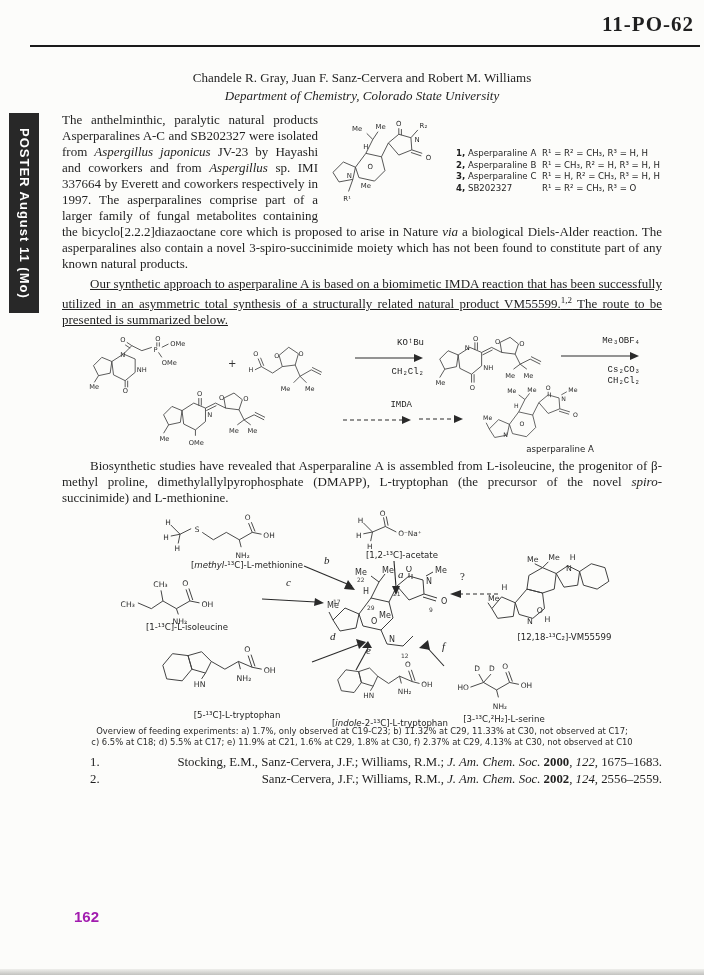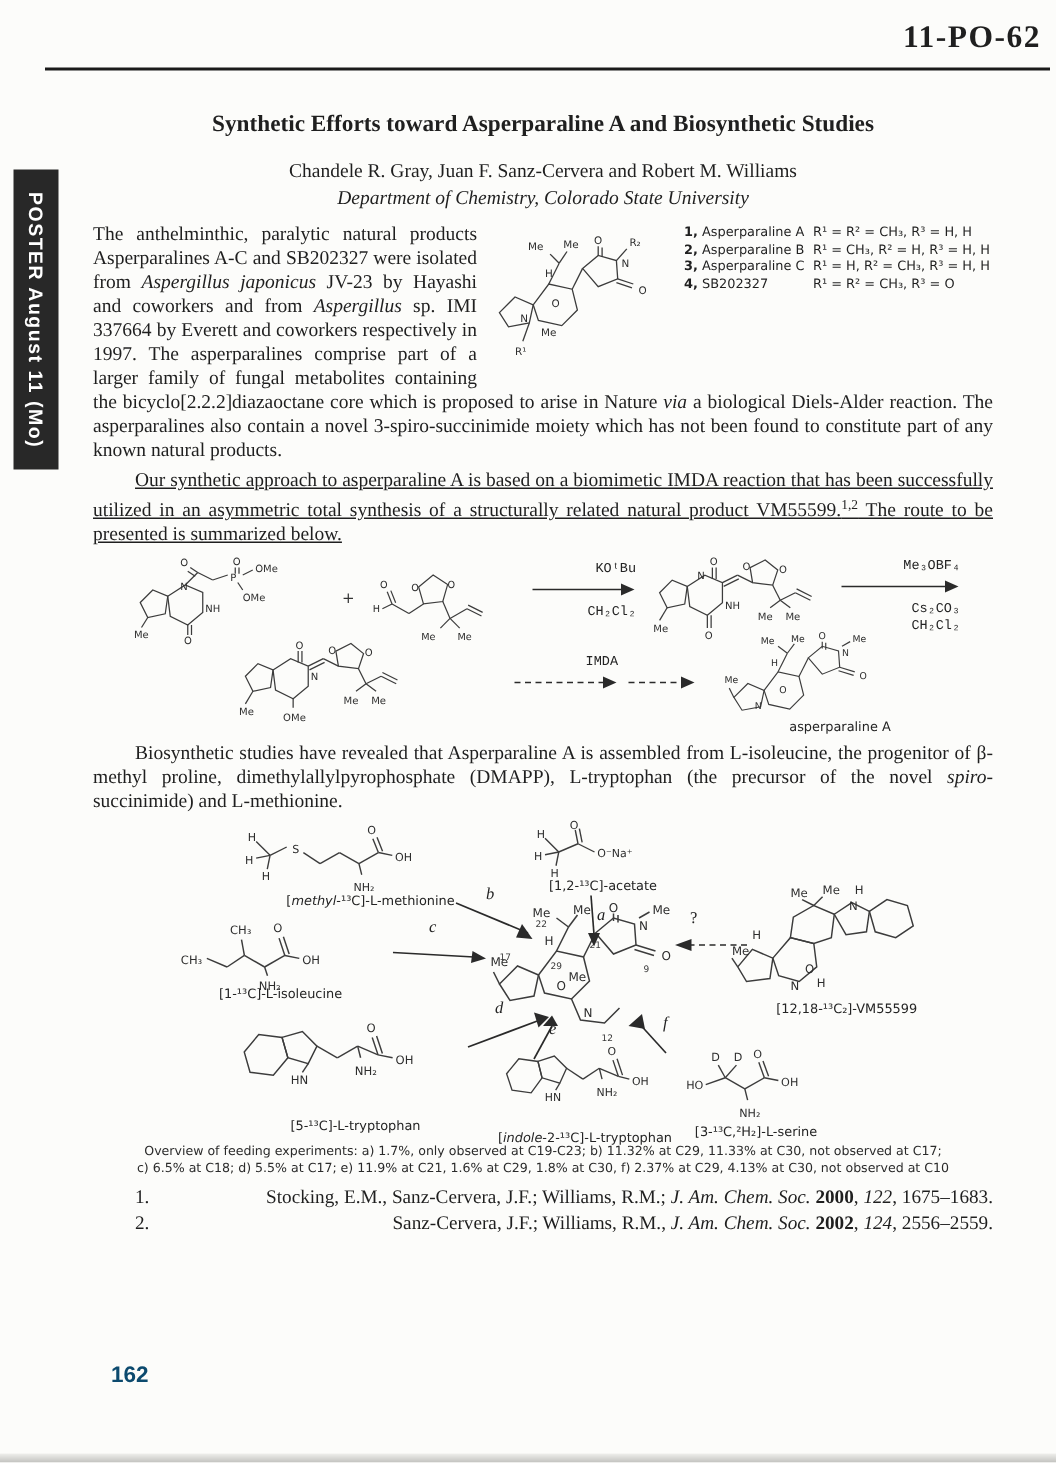--- a/index.html
+++ b/index.html
@@ -18,21 +18,21 @@
   .title{ text-align:center;font-weight:bold;font-size:15.5px;margin:4px 0 14px 0;}
   .authors{text-align:center;font-size:13px;margin:0 0 2px 0;}
   .affil{text-align:center;font-size:13px;font-style:italic;line-height:16px;}
   p.body{font-size:13px;line-height:16px;text-align:justify;margin:0;}
   p.body.indent{text-indent:28px;}
   .it{font-style:italic;}
   sup{font-size:9px;}
   
   .figureA{float:right;width:336px;height:98px;margin:2px 0 2px 8px;display:flex;}
   .figureA svg{flex:0 0 auto;}
-  .legend{font-family:"DejaVu Sans","Liberation Sans",sans-serif;font-size:8.6px;line-height:11.5px;}
+  .legend{margin-top:34px;font-family:"DejaVu Sans","Liberation Sans",sans-serif;font-size:8.6px;line-height:11.5px;}
   .legend-row{display:flex;}
   .legend-name{width:86px;}
   .legend-r{width:140px;}
   
   svg.struct text{font-family:"DejaVu Sans","Liberation Sans",sans-serif;font-size:8px;fill:#2d2d2d;}
   svg.struct text.num{font-size:6px;fill:#3b3b3b;}
   svg.struct line,svg.struct polygon.ring,svg.struct polyline{stroke:#3c3c3c;stroke-width:1;fill:none;}
   
   .scheme{position:relative;height:122px;margin-top:6px;clear:both;}
   .abs{position:absolute;}
@@ -48,38 +48,37 @@
   .arrow-letter{position:absolute;font-size:11px;font-style:italic;font-family:"Liberation Serif",serif;color:#222;}
   
   .fig-caption{text-align:center;font-family:"DejaVu Sans","Liberation Sans",sans-serif;font-size:8.4px;line-height:10.5px;color:#2b2b2b;margin-top:2px;}
   .refs{margin-top:7px;font-size:12.8px;line-height:16.5px;}
   .ref-row{display:flex;}
   .ref-num{width:24px;margin-left:28px;flex:0 0 auto;}
   .ref-body{flex:1;text-align:right;}
   .ref-y{font-weight:bold;}
   
   .page-number{position:absolute;left:74px;top:908px;font-family:"Liberation Sans","DejaVu Sans",sans-serif;
-               font-weight:bold;font-size:15px;color:#0c4a6e;}
+               font-weight:bold;font-size:15px;color:#a21caf;}
   .scan-bottom{position:absolute;left:0;right:0;bottom:0;height:6px;background:linear-gradient(#efefec,#c2c2bf);}
 </style>
 </head>
 <body>
 
 <div class="page">
 
   <div class="header-code">11-PO-62</div>
   <div class="header-rule"></div>
 
   <div class="side-tab">
     <span>POSTER August 11 (Mo)</span>
   </div>
 
   <div class="content">
 
-    <div class="title">Synthetic Efforts toward Asperparaline A and Biosynthetic Studies</div>
     <div class="authors">Chandele R. Gray, Juan F. Sanz-Cervera and Robert M. Williams</div>
     <div class="affil">Department of Chemistry, Colorado State University</div>
 
     <p class="body" style="margin-top:8px;">
       <span class="figureA">
         <svg class="struct" width="130" height="96" viewBox="0 0 150 100">
           <polygon class="ring" points="8,62 20,50 34,56 31,70 15,73"></polygon>
           <polygon class="ring" points="34,56 46,40 64,44 68,60 56,72 38,68"></polygon>
           <line x1="46" y1="40" x2="54" y2="24"></line>
             <line x1="64" y1="44" x2="72" y2="28"></line>

